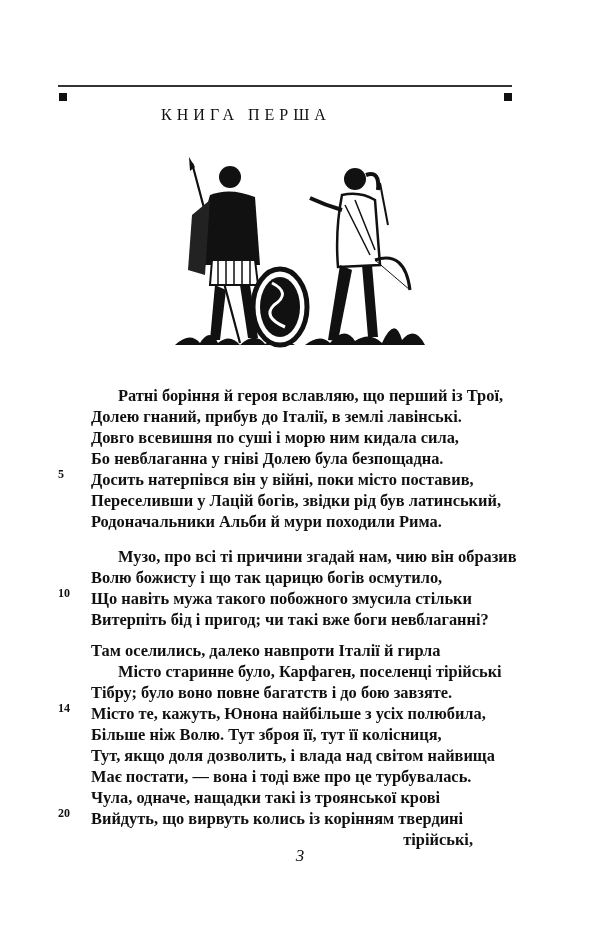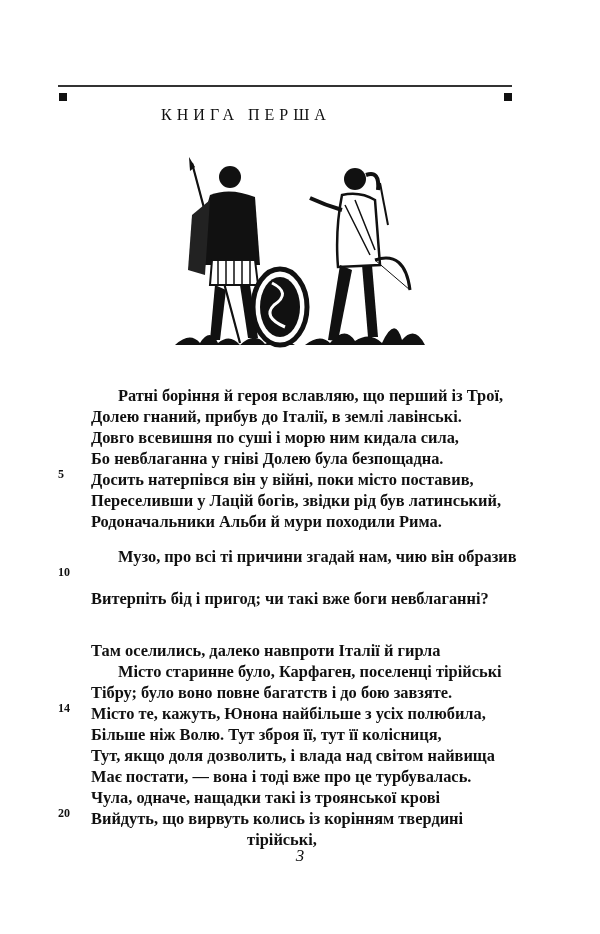--- a/index.html
+++ b/index.html
@@ -7,21 +7,21 @@
   .rule { position: absolute; left: 58px; top: 85px; width: 454px; height: 2px; background: #333; }
   .sq { position: absolute; top: 93px; width: 8px; height: 8px; background: #111; }
   .sq.left { left: 59px; }
   .sq.right { left: 504px; }
   .title { position: absolute; top: 106px; left: 0; width: 492px; text-align: center; font-size: 16px; letter-spacing: 5px; }
   .illus { position: absolute; left: 170px; top: 155px; width: 270px; height: 195px; }
   .stanza { position: absolute; left: 91px; width: 440px; }
   .line { position: relative; height: 21px; line-height: 21px; font-size: 16.4px; white-space: nowrap; font-weight: bold; }
   .line.indent { padding-left: 27px; }
   .lnum { position: absolute; left: -33px; top: -5px; font-size: 12px; }
-  .line.right { text-align: center; padding-right: 58px; }
+  .line.right { text-align: right; padding-right: 58px; }
   .pagenum { position: absolute; top: 846px; left: 0; width: 600px; text-align: center; font-style: italic; font-size: 17px; }
 </style>
 </head>
 <body>
 
 <div class="rule"></div>
 <div class="sq left"></div>
 <div class="sq right"></div>
 <div class="title">КНИГА ПЕРША</div>
 
@@ -63,21 +63,22 @@
   <div class="line"><span>Долею гнаний, прибув до Італії, в землі лавінські.</span></div>
   <div class="line"><span>Довго всевишня по суші і морю ним кидала сила,</span></div>
   <div class="line"><span>Бо невблаганна у гніві Долею була безпощадна.</span></div>
   <div class="line"><span class="lnum">5</span><span>Досить натерпівся він у війні, поки місто поставив,</span></div>
   <div class="line"><span>Переселивши у Лацій богів, звідки рід був латинський,</span></div>
   <div class="line"><span>Родоначальники Альби й мури походили Рима.</span></div>
 </div>
 
 <div class="stanza" style="top:546px">
   <div class="line indent"><span>Музо, про всі ті причини згадай нам, чию він образив</span></div>
-  <div class="line"><span class="lnum">10</span></div>
+  <div class="line"><span>Волю божисту і що так царицю богів осмутило,</span></div>
+  <div class="line"><span class="lnum">10</span><span>Що навіть мужа такого побожного змусила стільки</span></div>
   <div class="line"><span>Витерпіть бід і пригод; чи такі вже боги невблаганні?</span></div>
 </div>
 
 <div class="stanza" style="top:640px">
   <div class="line"><span>Там оселились, далеко навпроти Італії й гирла</span></div>
   <div class="line indent"><span>Місто старинне було, Карфаген, поселенці тірійські</span></div>
   <div class="line"><span>Тібру; було воно повне багатств і до бою завзяте.</span></div>
   <div class="line"><span class="lnum">14</span><span>Місто те, кажуть, Юнона найбільше з усіх полюбила,</span></div>
   <div class="line"><span>Більше ніж Волю. Тут зброя її, тут її колісниця,</span></div>
   <div class="line"><span>Тут, якщо доля дозволить, і влада над світом найвища</span></div>

